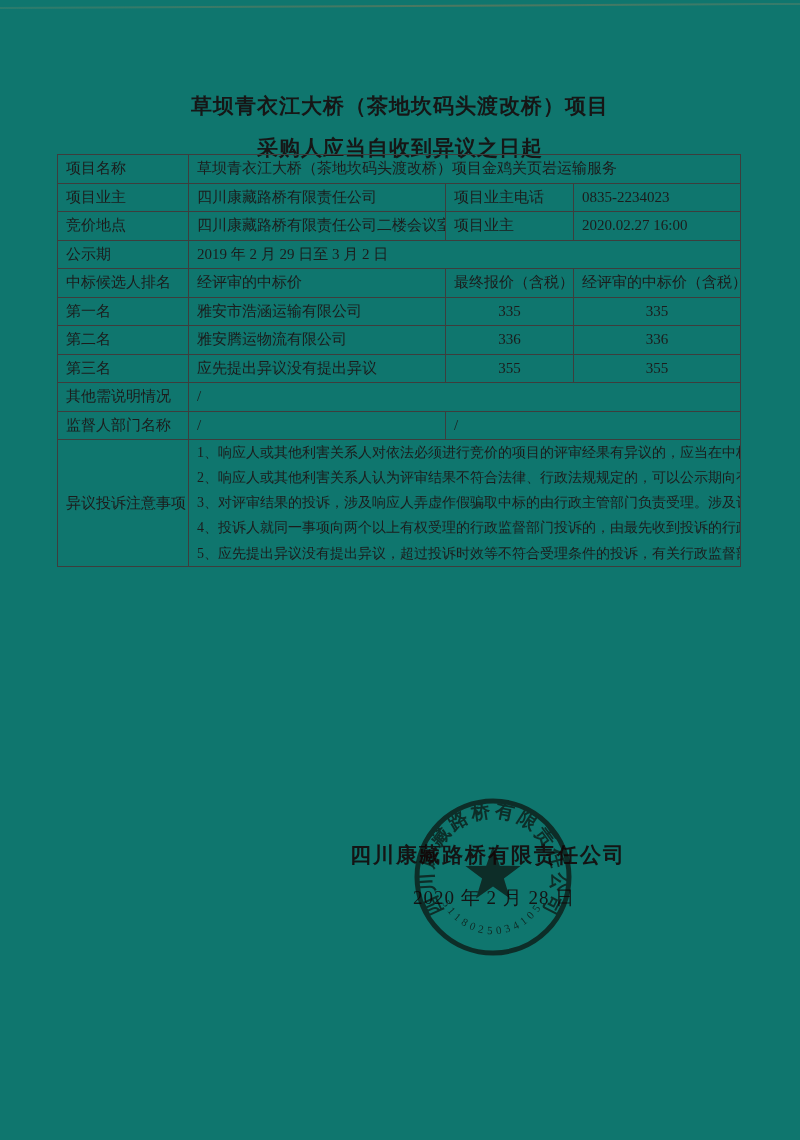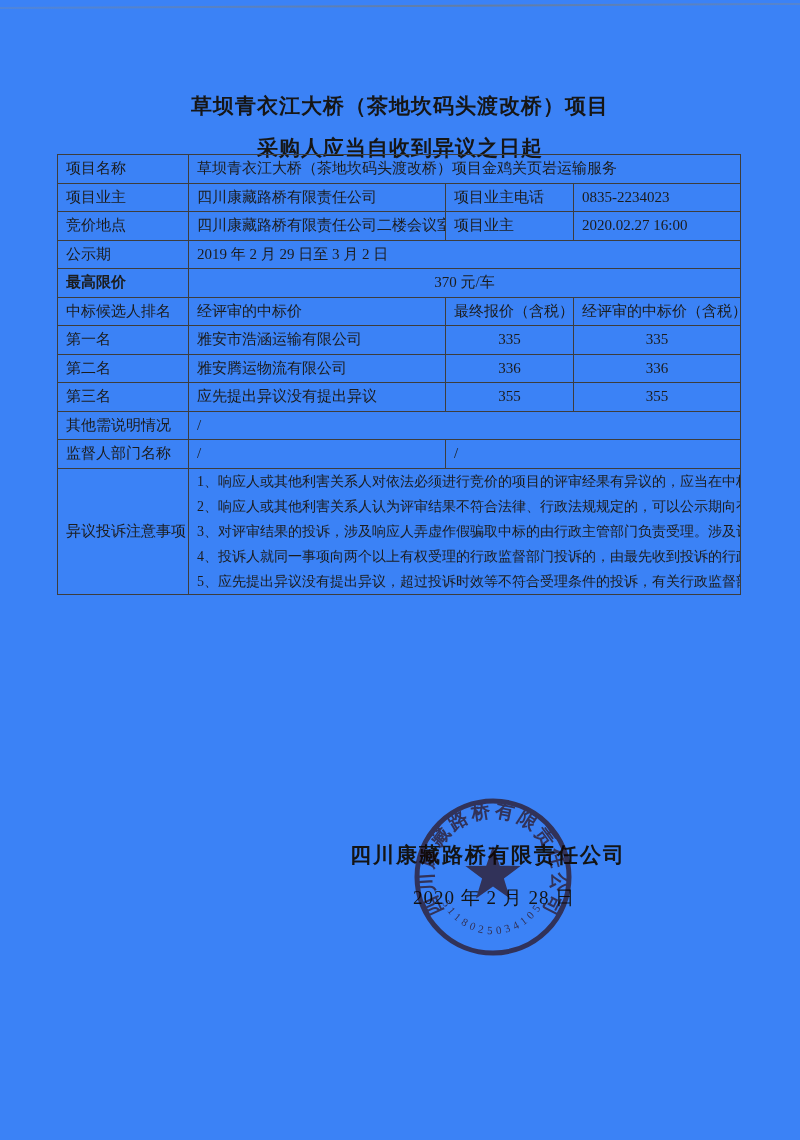--- a/index.html
+++ b/index.html
@@ -1,18 +1,18 @@
 <!DOCTYPE html>
 <html><head>
 <meta charset="utf-8">
 <style>
   html,body{margin:0;padding:0;background:#ffffff;}
   .page{
     position:relative;width:800px;height:1140px;margin:0 auto;
-    background:#3b82f6;overflow:hidden;
+    background:#0f766e;overflow:hidden;
     font-family:"Liberation Serif","DejaVu Serif",serif;
     color:#1e1e1e;
   }
   .scan-artifact{
     position:absolute;top:5px;left:-6px;width:812px;height:2px;
     background:linear-gradient(to right,rgba(168,148,104,.18),rgba(140,120,80,.5) 60%,rgba(160,140,100,.25));
     transform:rotate(-0.3deg);
   }
   .title{
     position:absolute;left:0;width:100%;text-align:center;
@@ -80,24 +80,20 @@
       <td>竞价地点</td>
       <td>四川康藏路桥有限责任公司二楼会议室</td>
       <td>项目业主</td>
       <td>2020.02.27  16:00</td>
     </tr>
     <tr>
       <td>公示期</td>
       <td colspan="3">2019 年 2 月 29 日至 3 月 2 日</td>
     </tr>
     <tr>
-      <td class="bold">最高限价</td>
-      <td colspan="3" class="center">370 元/车</td>
-    </tr>
-    <tr>
       <td>中标候选人排名</td>
       <td>经评审的中标价</td>
       <td class="center">最终报价（含税）</td>
       <td class="center">经评审的中标价（含税）</td>
     </tr>
     <tr>
       <td>第一名</td>
       <td>雅安市浩涵运输有限公司</td>
       <td class="center">335</td>
       <td class="center">335</td>

